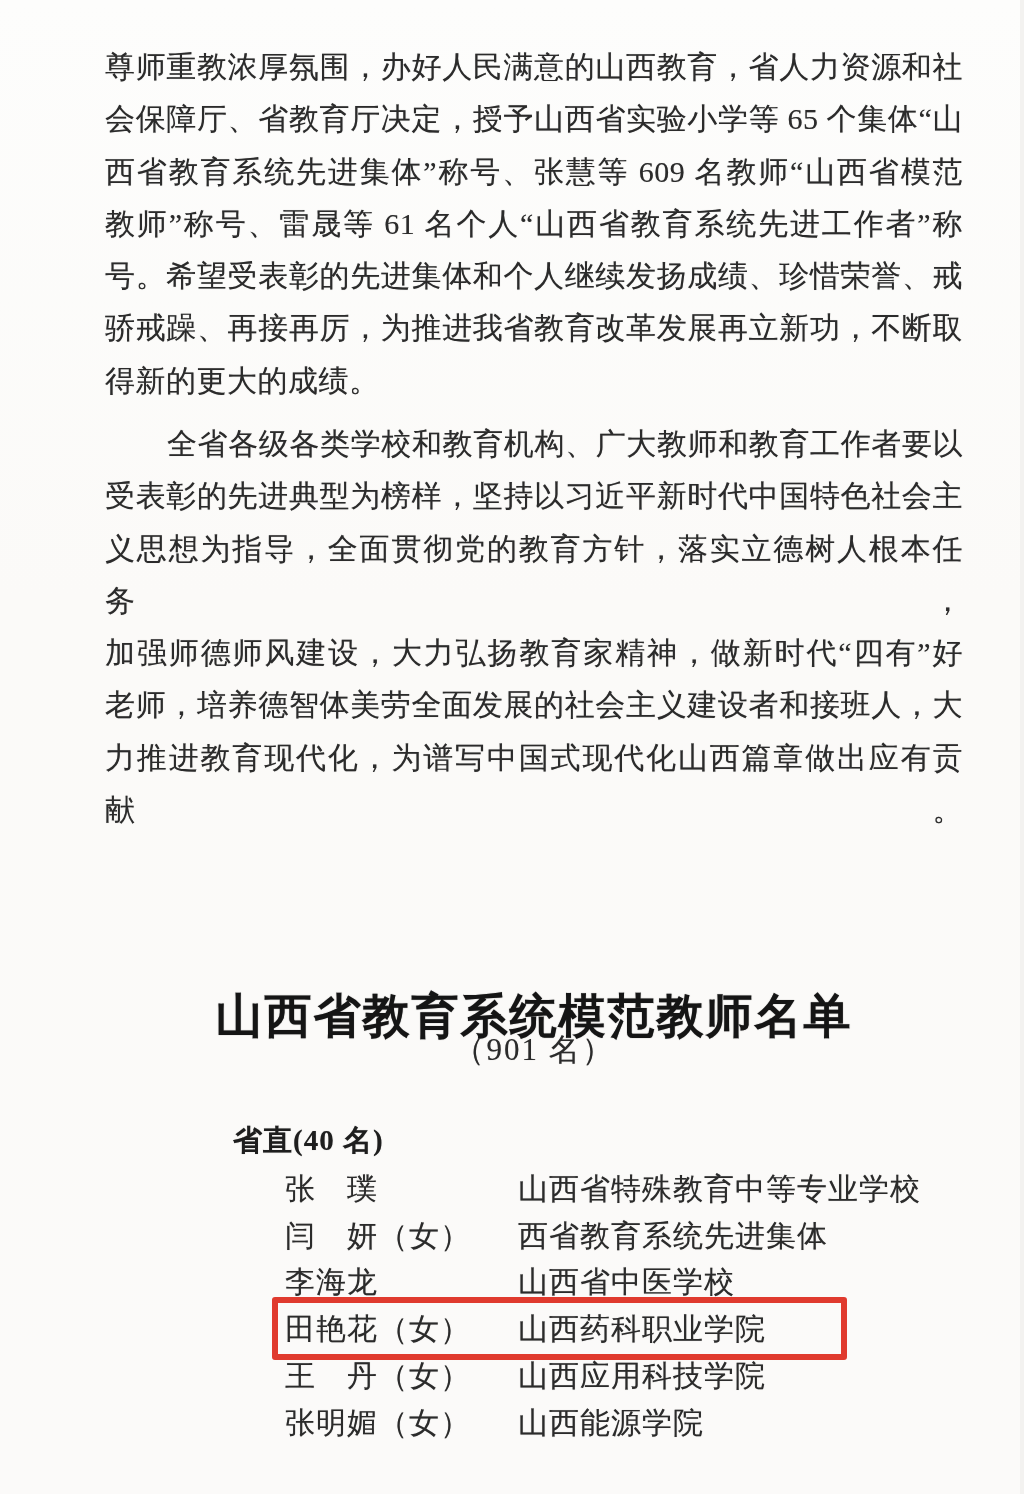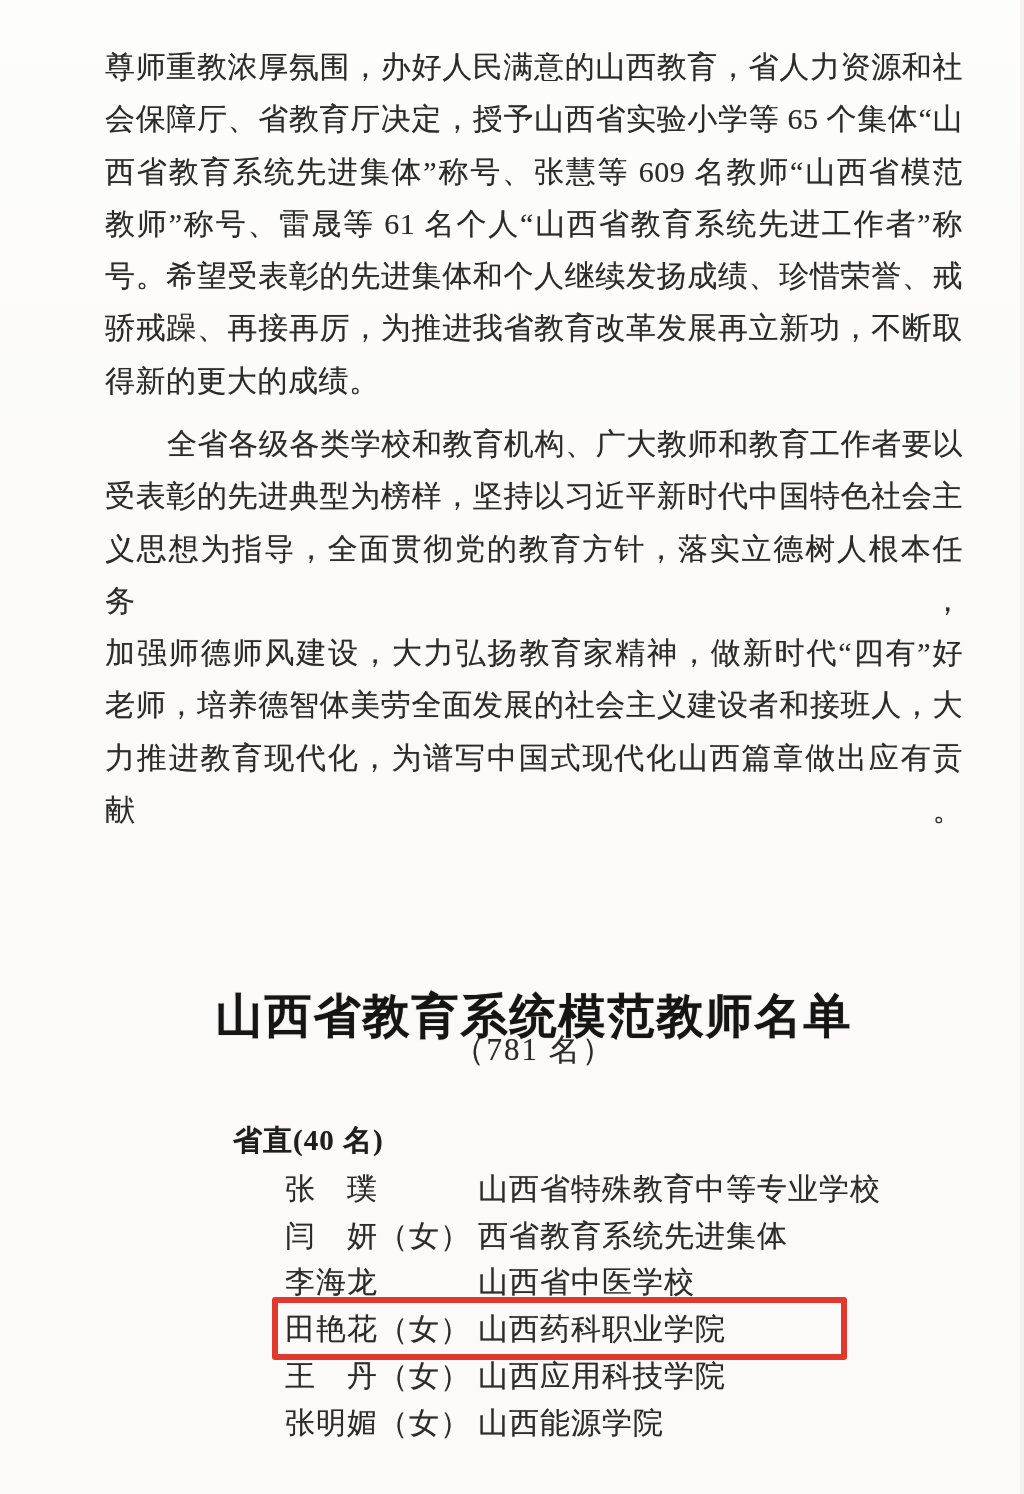--- a/index.html
+++ b/index.html
@@ -50,20 +50,21 @@
     color:#1e1e1e;letter-spacing:1px;
     text-shadow:0 0 0.7px rgba(30,30,30,0.5);
   }
   
   .roster{top:1166px;}
   .row{
     display:flex;align-items:center;
     height:46.8px;padding-left:180px;box-sizing:border-box;
     font-size:30px;letter-spacing:1px;position:relative;
     text-shadow:0 0 0.7px rgba(45,45,45,0.45);
+    gap:40px;
   }
   .row .name{width:193px;flex:0 0 auto;white-space:nowrap;}
   .row .school{flex:1 1 auto;white-space:nowrap;}
   .highlight-box{
     position:absolute;left:167px;top:-9px;
     width:575px;height:63px;box-sizing:border-box;
     border:6px solid #e03a2e;border-radius:3px;
     pointer-events:none;
   }
 </style>
@@ -86,21 +87,21 @@
     <div class="line jline indent">全省各级各类学校和教育机构、广大教师和教育工作者要以</div>
     <div class="line jline">受表彰的先进典型为榜样，坚持以习近平新时代中国特色社会主</div>
     <div class="line jline">义思想为指导，全面贯彻党的教育方针，落实立德树人根本任务，</div>
     <div class="line jline">加强师德师风建设，大力弘扬教育家精神，做新时代“四有”好</div>
     <div class="line jline">老师，培养德智体美劳全面发展的社会主义建设者和接班人，大</div>
     <div class="line jline">力推进教育现代化，为谱写中国式现代化山西篇章做出应有贡献。</div>
   </div>
 
 
   <div class="block doc-title">山西省教育系统模范教师名单</div>
-  <div class="block subtitle">（781 名）</div>
+  <div class="block subtitle">（901 名）</div>
   <div class="block section-header">省直(40 名)</div>
 
   <div class="block roster">
     <div class="row">
       <span class="name">张　璞</span>
       <span class="school">山西省特殊教育中等专业学校</span>
     </div>
     <div class="row">
       <span class="name">闫　妍（女）</span>
       <span class="school">西省教育系统先进集体</span>

